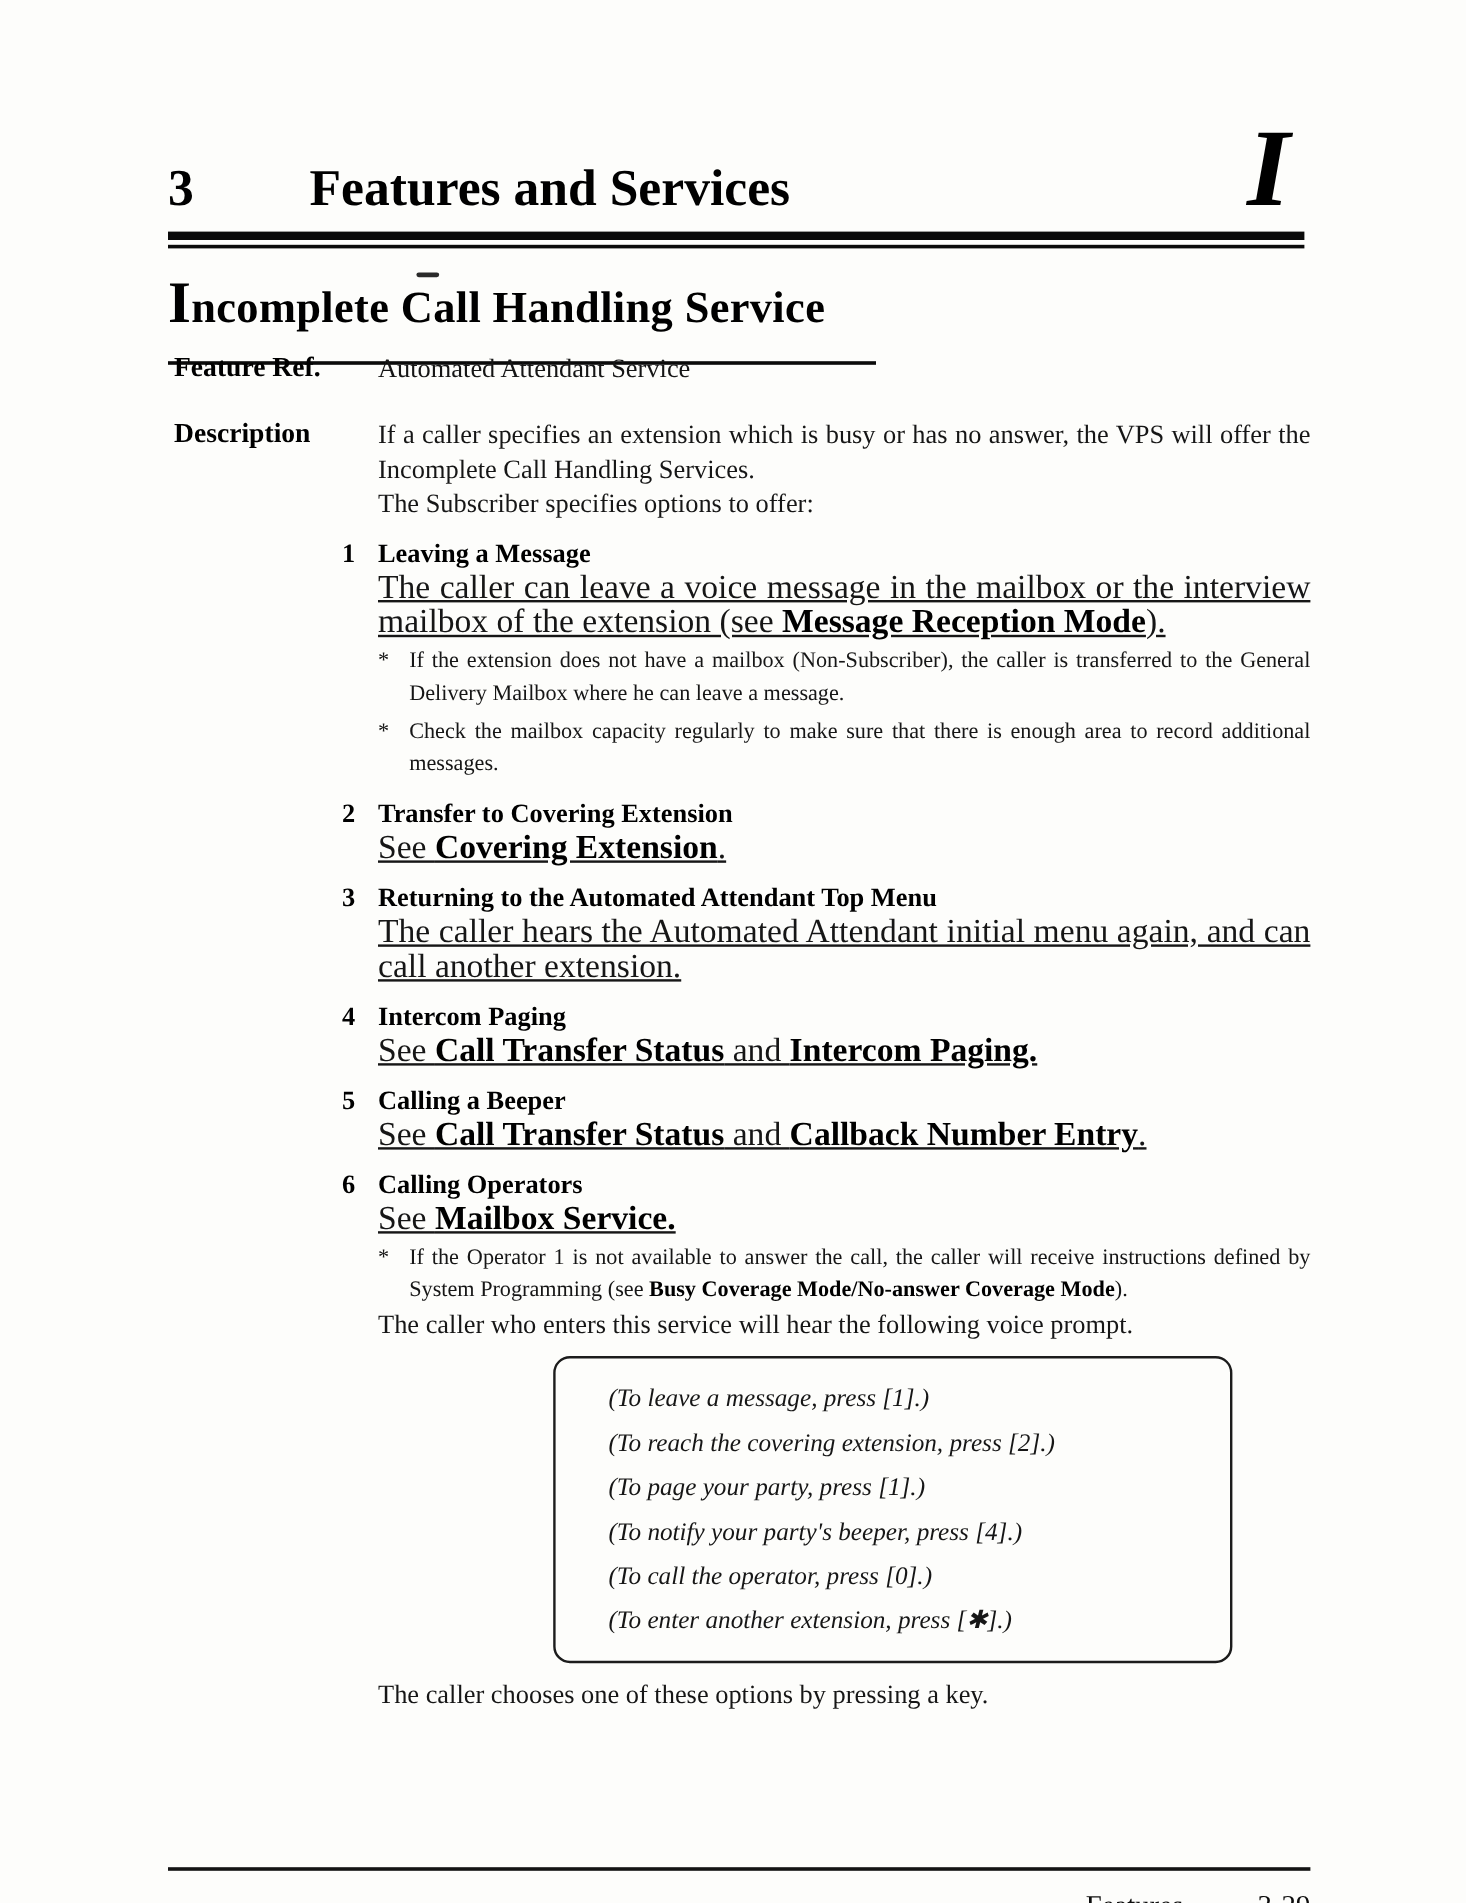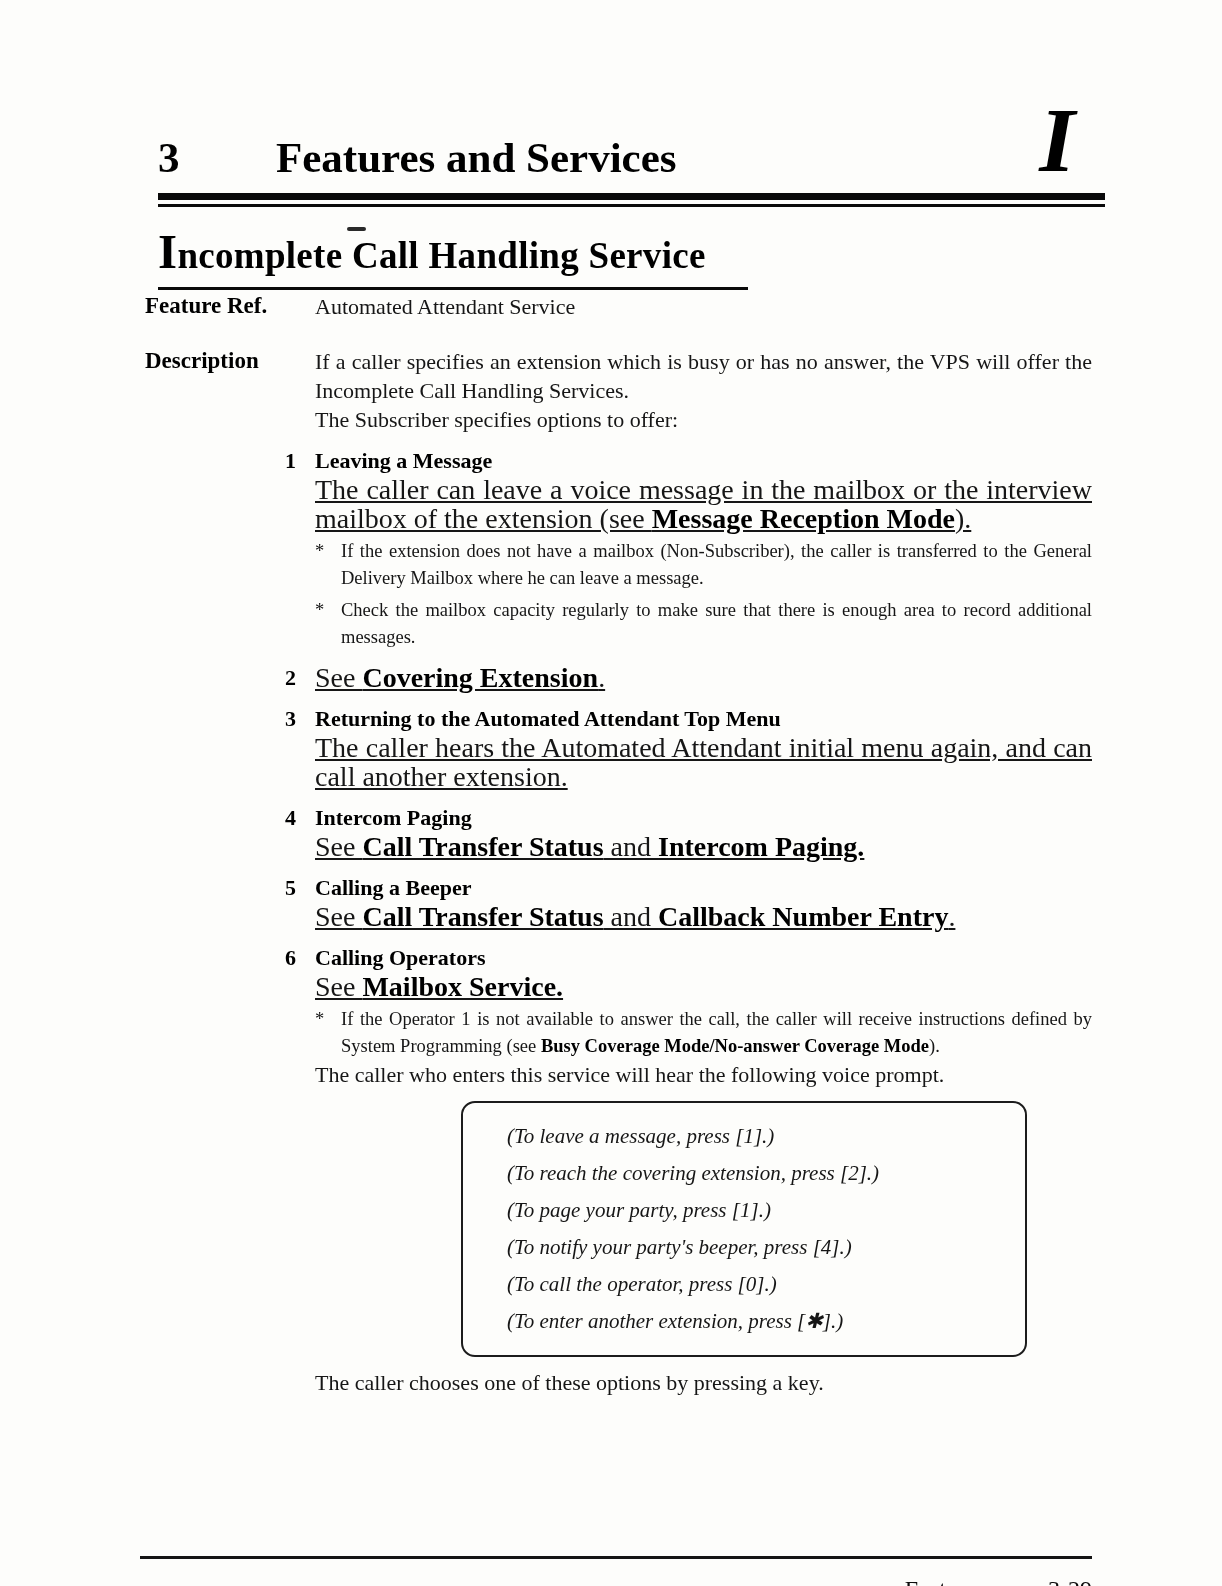--- a/index.html
+++ b/index.html
@@ -6,28 +6,28 @@
   .page {
     position:relative;
     width:1222px; height:1586px;
     background:#fdfdfb;
     color:#161616;
     font-family:"Liberation Serif", serif;
     overflow:hidden;
   }
 
   
-  .chapter-head { position:absolute; left:158px; top:134px; width:947px; }
+  .chapter-head { position:absolute; left:140px; top:134px; width:947px; }
   .chapter-row { font-size:43px; font-weight:bold; color:#000; line-height:1.1; }
   .ch-num { display:inline-block; min-width:118px; }
   .rule-thick { height:7px; background:#0a0a0a; margin-top:12px; }
   .rule-thin  { height:2.5px; background:#0a0a0a; margin-top:4px; }
   .section-title {
     margin:17px 0 0 0; font-size:37px; font-weight:bold; color:#000;
-    width:590px; border-bottom:3.5px solid #0a0a0a; padding-bottom:7px;
+    width:590px; border-bottom:3.5px solid #0a0a0a; padding-bottom:21px;
     line-height:1.15; letter-spacing:0.3px;
   }
   .section-title::first-letter { font-size:49px; }
   .artifact-dash { position:absolute; left:347px; top:227px; width:19px; height:4px; background:#2a2a2a; border-radius:2px; }
   .tab-marker {
     position:absolute; top:94px; right:147px;
     font-size:92px; font-style:italic; font-weight:bold; color:#000; line-height:1;
   }
 
   
@@ -110,20 +110,21 @@
               <span class="note-marker">*</span>
               <div class="note-text"><span>If the extension does not have a mailbox (Non-Subscriber), the caller is transferred to the General Delivery Mailbox where he can leave a message.</span></div>
             </div>
             <div class="note">
               <span class="note-marker">*</span>
               <div class="note-text"><span>Check the mailbox capacity regularly to make sure that there is enough area to record additional messages.</span></div>
             </div>
           </div>
           <div class="opt">
             <span class="opt-num">2</span>
+            <div class="opt-title">Transfer to Covering Extension</div>
             <p class="opt-body"><span>See </span><span class="b">Covering Extension</span><span>.</span></p>
           </div>
           <div class="opt">
             <span class="opt-num">3</span>
             <div class="opt-title">Returning to the Automated Attendant Top Menu</div>
             <p class="opt-body"><span>The caller hears the Automated Attendant initial menu again, and can call another extension.</span></p>
           </div>
           <div class="opt">
             <span class="opt-num">4</span>
             <div class="opt-title">Intercom Paging</div>

